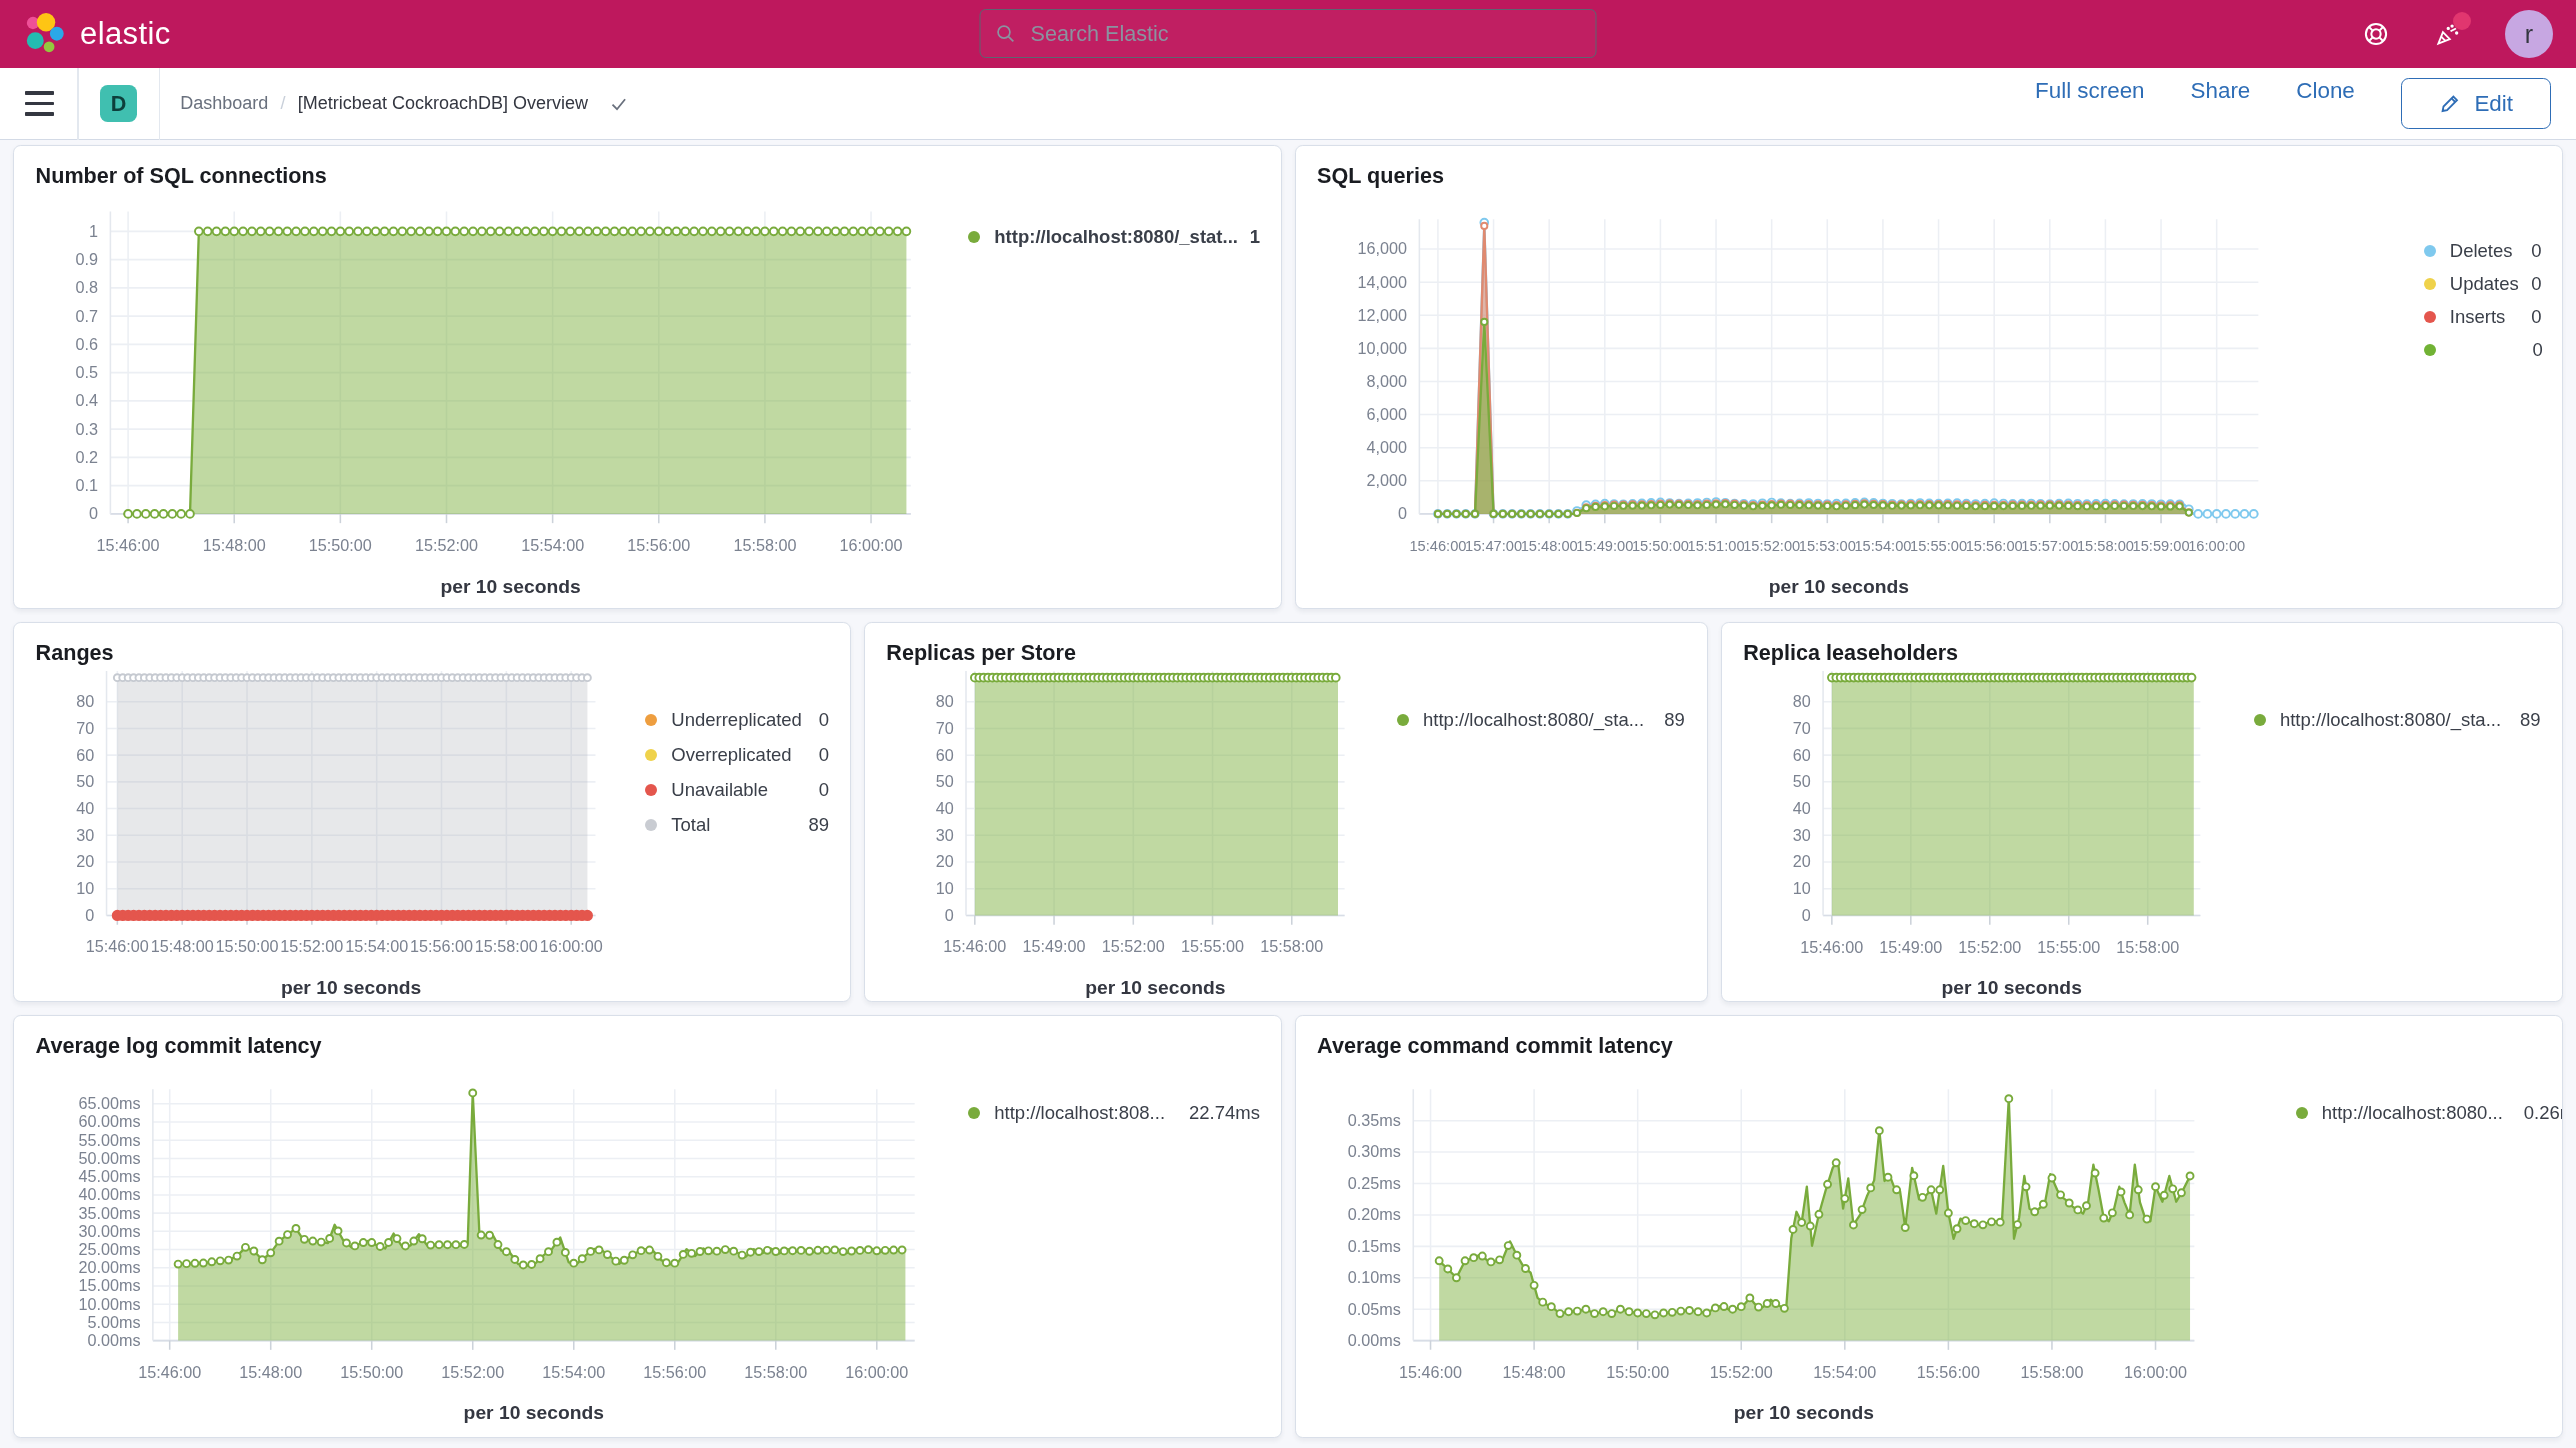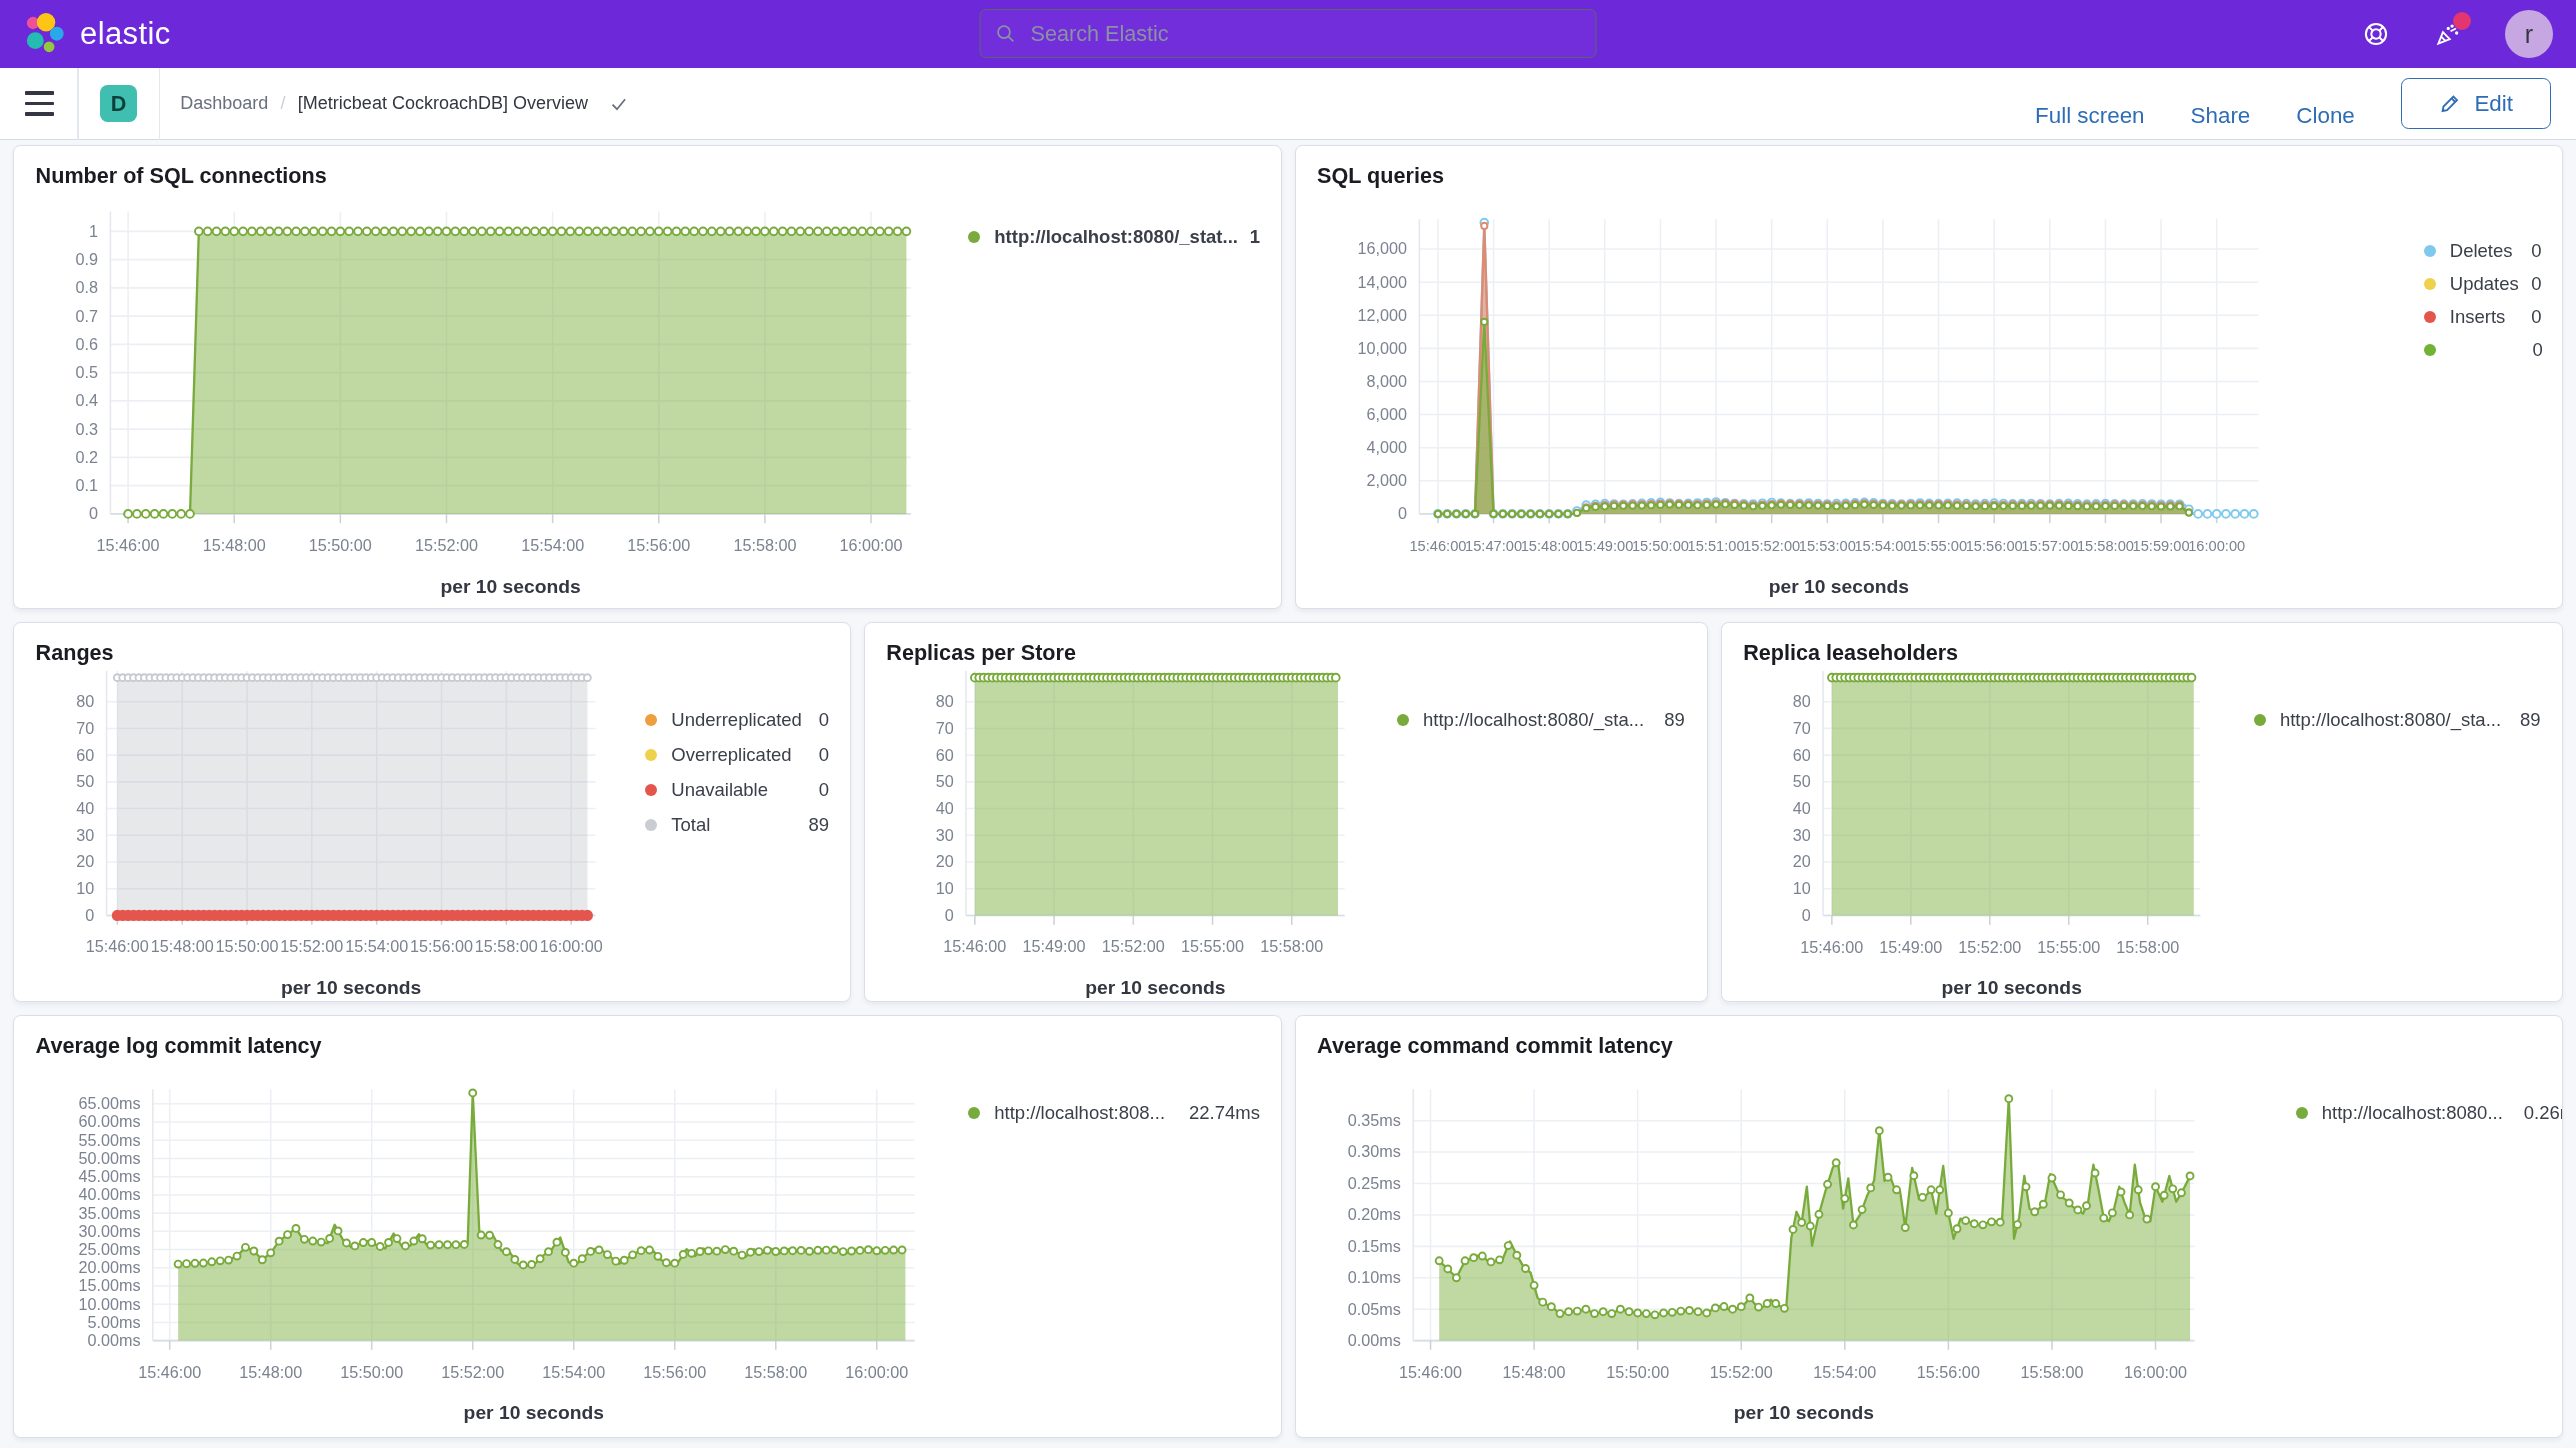--- a/index.html
+++ b/index.html
@@ -5,21 +5,21 @@
   * { box-sizing: border-box; }
   html,body { margin:0; padding:0; }
   body {
     width:2576px; height:1448px; overflow:hidden;
     background:#f6f7fb;
     font-family:"Liberation Sans", sans-serif;
     color:#343741;
   }
   
   .chrome {
-    height:68px; background:#6d28d9; display:flex; align-items:center;
+    height:68px; background:#be185d; display:flex; align-items:center;
     padding:0 23px; position:relative;gap:24px;
   }
   .logo { display:flex; align-items:center; gap:14px; }
   .logo-text { color:#ffffff; font-size:31px; font-weight:400; letter-spacing:0.4px; }
   .search {
     position:absolute; left:50%; top:9.3px; transform:translateX(-50%);
     width:617px; height:49px; border:1.5px solid #5d6571; border-radius:6.2px;
     display:flex; align-items:center; gap:12.3px; padding:0 15.4px;
     background:rgba(255,255,255,0.03);
   }
@@ -52,21 +52,21 @@
     width:37px; height:37px; border-radius:7.7px; background:#40bfb0;
     color:#0d3f3b; font-size:21.6px; font-weight:700;
     display:flex; align-items:center; justify-content:center;
     margin:0 21.6px; cursor:pointer;
   }
   .breadcrumb { display:flex; align-items:center; gap:12.3px; margin-left:20px; font-size:18px; }
   .crumb-root { color:#69707d; cursor:pointer; }
   .crumb-sep { color:#c9d0da; }
   .crumb-page { color:#343741; font-weight:500; cursor:pointer; }
   .title-check { margin-left:7.7px; cursor:pointer; display:flex; }
-  .nav-right { margin-left:auto; display:flex; align-items:flex-end; gap:46px; padding-right:25px; }
+  .nav-right { margin-left:auto; display:flex; align-items:flex-start; gap:46px; padding-right:25px; }
   .nav-link { color:#2e6db6; font-size:22.4px; font-weight:500; cursor:pointer; }
   .edit-btn {
     display:flex; align-items:center; gap:14px; height:51px; padding:0 37px;
     border:1.5px solid #2e6db6; border-radius:7.7px; background:#ffffff;
     color:#2e6db6; font-size:22.4px; font-weight:500; cursor:pointer;
   }
   
   main { padding:4.6px 13px 0; }
   .row { display:flex; gap:13px; margin-bottom:13px; }
   .row1 { height:464px; } .row2 { height:380px; } .row3 { height:423px; }

